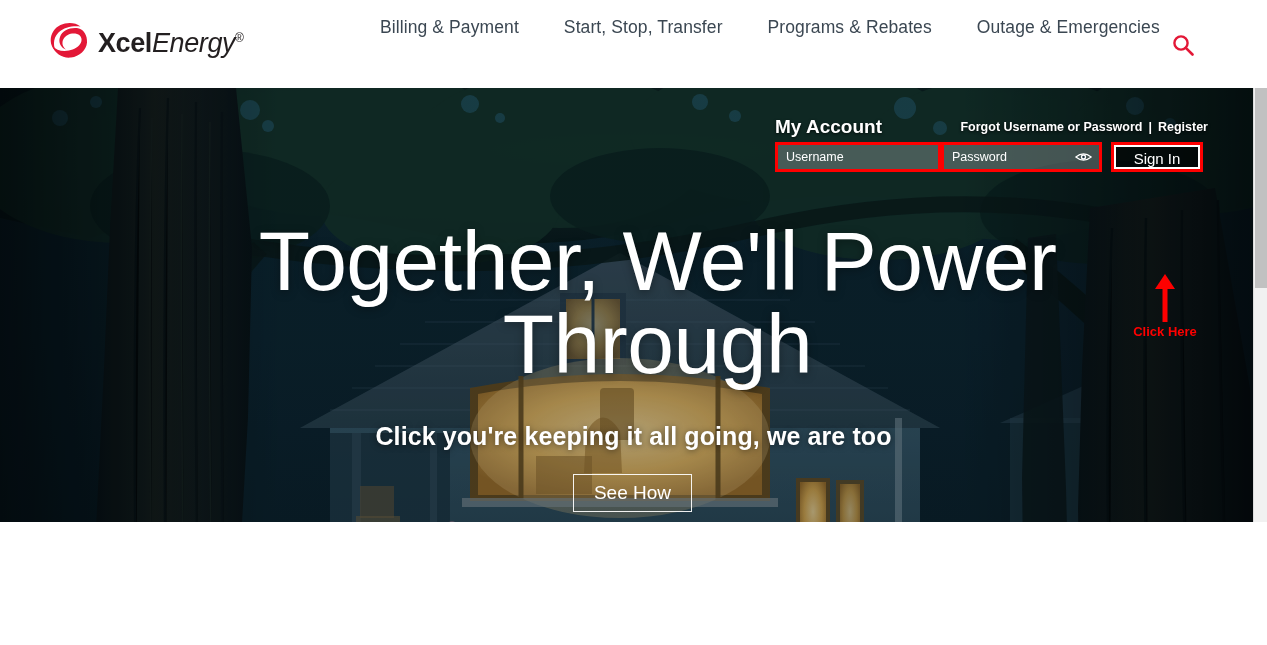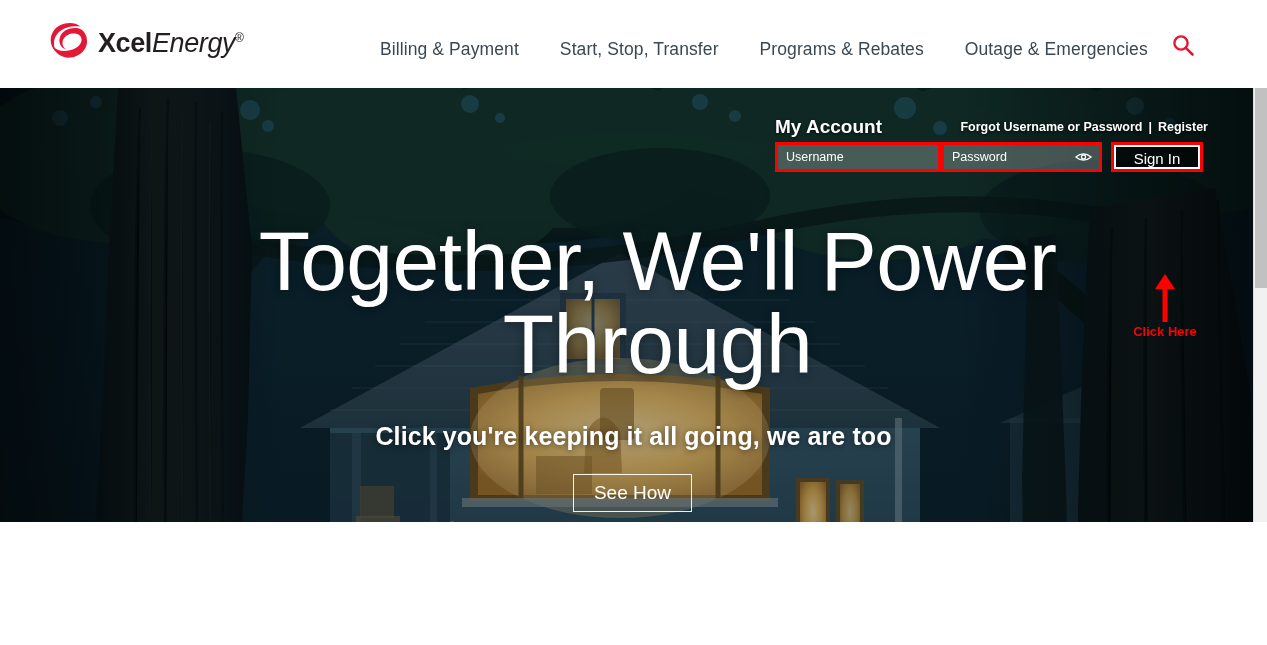--- a/index.html
+++ b/index.html
@@ -26,29 +26,29 @@
   .logo-mark { width: 40px; height: 42px; display: block; }
   .logo-text {
     font-size: 27px; line-height: 1;
     letter-spacing: -0.4px; white-space: nowrap;
     color: #231f20;
   }
   .logo-text .xcel { font-weight: bold; font-style: normal; }
   .logo-text .energy { font-weight: normal; font-style: italic; }
   .logo-text .reg { font-size: 12px; vertical-align: super; font-style: normal; }
 
-  .nav { position: absolute; left: 380px; top: 39px; display: flex; align-items: center; }
+  .nav { position: absolute; left: 380px; top: 17px; display: flex; align-items: center; gap: 24px; }
   .nav-item {
     font-size: 17.5px;
     color: #3b4752;
     white-space: nowrap;
     cursor: pointer;
     letter-spacing: 0.1px;
   }
-  .nav-item + .nav-item { margin-left: 41px; }
+  .nav-item + .nav-item { margin-left: 21px; }
   .search-btn {
     position: absolute; left: 1172px; top: 34px;
     width: 22px; height: 22px; cursor: pointer;
   }
 
   
   .hero {
     position: absolute; top: 88px; left: 0;
     width: 1267px; height: 557px;
     overflow: hidden;

